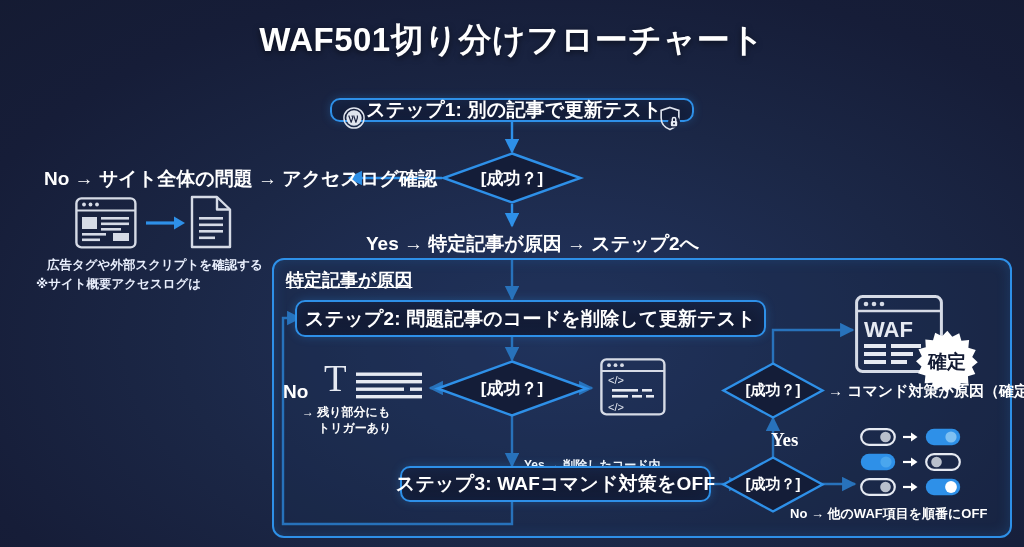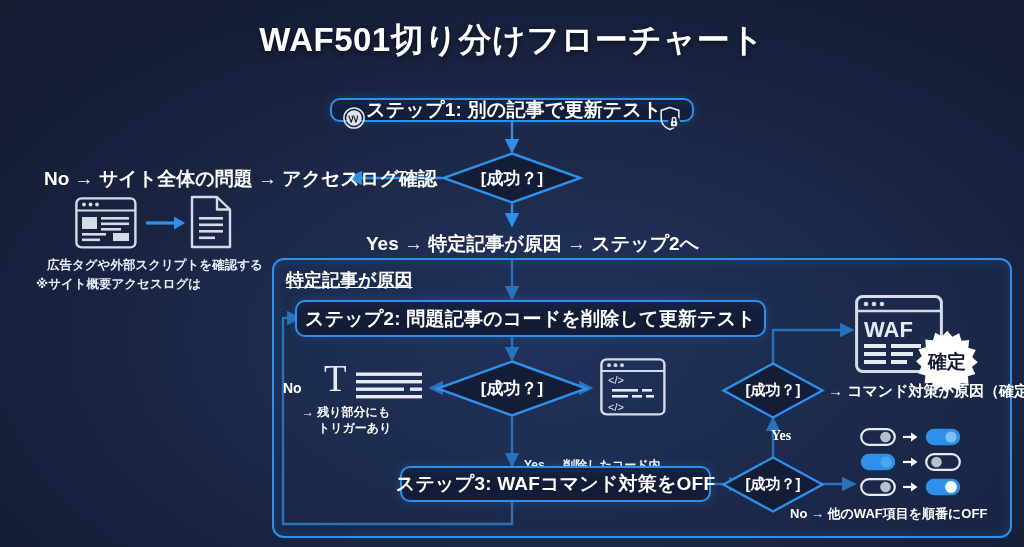--- a/index.html
+++ b/index.html
@@ -73,21 +73,21 @@
     background: rgba(26,46,82,.30);
     box-shadow: 0 0 14px rgba(46,144,232,.20) inset;
   }
   #group-title {
     font-size: 18px; font-weight: bold; color: #ffffff; white-space: nowrap; text-decoration: underline;
   }
 
   
   .txt { font-weight: bold; color: #ffffff; white-space: nowrap; line-height: 1.35; }
   .t20 { font-size: 19px; }
-  .t17 { font-size: 14px; }
+  .t17 { font-size: 19px; }
   .t16 { font-size: 12px; }
   .t15 { font-size: 15px; }
   .t13 { font-size: 13px; }
   .note { font-size: 12.5px; font-weight: bold; color: #e8eefc; line-height: 1.5; }
 
   svg { display: block; overflow: visible; }
   .ln { stroke: #2e90e8; stroke-width: 2.4; fill: none; }
   .ln-fill { fill: #2e90e8; }
 </style>
 </head>

